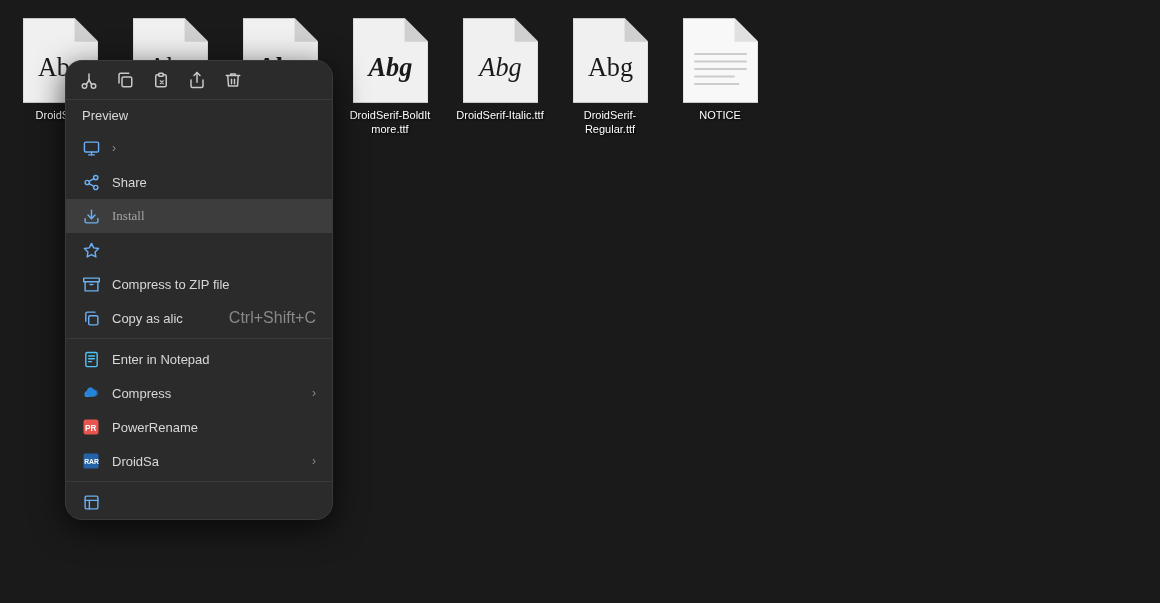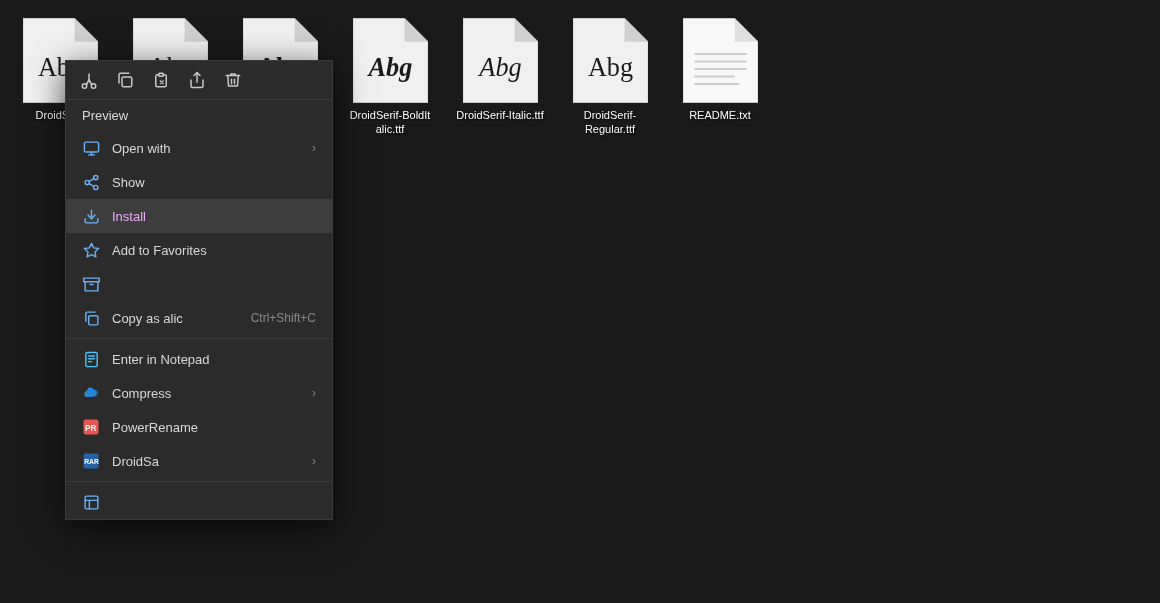--- a/index.html
+++ b/index.html
@@ -57,21 +57,21 @@
       text-shadow: 1px 1px 2px #000;
     }
 
     
     .context-menu {
       position: absolute;
       top: 60px;
       left: 65px;
       width: 268px;
       background: #2b2b2b;
-      border-radius: 0;
+      border-radius: 17px;
       box-shadow: 0 8px 32px rgba(0,0,0,0.7);
       border: 1px solid #3a3a3a;
       overflow: hidden;
       z-index: 100;
     }
 
     
     .context-toolbar {
       display: flex;
       align-items: center;
@@ -103,39 +103,39 @@
     .context-item {
       padding: 8px 16px;
       color: #d8d8d8;
       font-size: 13px;
       cursor: pointer;
       display: flex;
       align-items: center;
       gap: 12px;
       position: relative;
     }
-    .context-item.active { background: #3d3d3d; color: #f0abfc; }
+    .context-item.active { background: #3d3d3d; color: #a3a3a3; font-family: Liberation Serif, serif; }
 
     .context-item .item-icon {
       width: 18px;
       height: 18px;
       display: flex;
       align-items: center;
       justify-content: center;
       font-size: 15px;
       flex-shrink: 0;
     }
 
     .context-item .item-label {
       flex: 1;
     }
 
     .context-item .shortcut {
       color: #888;
-      font-size: 12px;
+      font-size: 16px;
     }
 
     .context-item .arrow {
       color: #888;
       font-size: 12px;
     }
 
     
     .context-sep {
       height: 1px;
@@ -192,21 +192,21 @@
         <svg class="font-icon-svg" viewBox="0 0 80 90" xmlns="http://www.w3.org/2000/svg">
 
     <polygon points="0,0 55,0 80,25 80,90 0,90" fill="#f0f0f0" stroke="#ccc" stroke-width="1"></polygon>
 
     <polygon points="55,0 55,25 80,25" fill="#d0d0d0"></polygon>
 
     <text x="40" y="62" text-anchor="middle" font-size="28" fill="#1a1a1a" font-family="Georgia,serif" style="font-weight:bold;font-style:italic;">Abg</text>
   </svg>
       </div>
       <div class="file-label">DroidSerif-BoldIt
-alic.ttf</div>
+more.ttf</div>
     </div>
     <div class="file-icon">
       <div class="file-thumbnail">
         <svg class="font-icon-svg" viewBox="0 0 80 90" xmlns="http://www.w3.org/2000/svg">
 
     <polygon points="0,0 55,0 80,25 80,90 0,90" fill="#f0f0f0" stroke="#ccc" stroke-width="1"></polygon>
 
     <polygon points="55,0 55,25 80,25" fill="#d0d0d0"></polygon>
 
     <text x="40" y="62" text-anchor="middle" font-size="28" fill="#1a1a1a" font-family="Georgia,serif" style="font-style:italic;">Abg</text>
@@ -235,21 +235,21 @@
 
     <polygon points="55,0 55,25 80,25" fill="#e0e0e0"></polygon>
 
     <line x1="12" y1="38" x2="68" y2="38" stroke="#ccc" stroke-width="2"></line>
     <line x1="12" y1="46" x2="68" y2="46" stroke="#ccc" stroke-width="2"></line>
     <line x1="12" y1="54" x2="68" y2="54" stroke="#ccc" stroke-width="2"></line>
     <line x1="12" y1="62" x2="55" y2="62" stroke="#ccc" stroke-width="2"></line>
     <line x1="12" y1="70" x2="60" y2="70" stroke="#ccc" stroke-width="2"></line>
   </svg>
       </div>
-      <div class="file-label">README.txt</div>
+      <div class="file-label">NOTICE</div>
     </div>
   </div>
 
 <div class="context-menu">
 
   <div class="context-toolbar">
     <span class="toolbar-icon" title="Cut">
       <svg width="18" height="18" viewBox="0 0 24 24" fill="none" stroke="#c8c8c8" stroke-width="2" stroke-linecap="round">
         <circle cx="6" cy="20" r="3"></circle>
           <circle cx="18" cy="20" r="3"></circle>
@@ -293,65 +293,64 @@
   </div>
 
   <div class="context-item">
     <span class="item-icon">
       <svg width="17" height="17" viewBox="0 0 24 24" fill="none" stroke="#6ab0f5" stroke-width="2" stroke-linecap="round" stroke-linejoin="round">
         <rect x="2" y="3" width="20" height="14" rx="2"></rect>
           <line x1="8" y1="21" x2="16" y2="21"></line>
           <line x1="12" y1="17" x2="12" y2="21"></line>
       </svg>
     </span>
-    <span class="item-label">Open with</span>
     <span class="arrow">›</span>
   </div>
 
   <div class="context-item">
     <span class="item-icon">
       <svg width="17" height="17" viewBox="0 0 24 24" fill="none" stroke="#6ab0f5" stroke-width="2" stroke-linecap="round" stroke-linejoin="round">
         <circle cx="18" cy="5" r="3"></circle>
           <circle cx="6" cy="12" r="3"></circle>
           <circle cx="18" cy="19" r="3"></circle>
         <line x1="8.6" y1="13.5" x2="15.4" y2="17.5"></line>
           <line x1="15.4" y1="6.5" x2="8.6" y2="10.5"></line>
       </svg>
     </span>
-    <span class="item-label">Show</span>
+    <span class="item-label">Share</span>
   </div>
 
   <div class="context-item active">
     <span class="item-icon">
       <svg width="17" height="17" viewBox="0 0 24 24" fill="none" stroke="#6ab0f5" stroke-width="2" stroke-linecap="round" stroke-linejoin="round">
         <path d="M21 15v4a2 2 0 0 1-2 2H5a2 2 0 0 1-2-2v-4"></path>
         <polyline points="7 10 12 15 17 10"></polyline>
           <line x1="12" y1="15" x2="12" y2="3"></line>
       </svg>
     </span>
     <span class="item-label">Install</span>
   </div>
 
   <div class="context-item">
     <span class="item-icon">
       <svg width="17" height="17" viewBox="0 0 24 24" fill="none" stroke="#6ab0f5" stroke-width="2" stroke-linecap="round" stroke-linejoin="round">
         <polygon points="12 2 15.09 8.26 22 9.27 17 14.14 18.18 21.02 12 17.77 5.82 21.02 7 14.14 2 9.27 8.91 8.26 12 2"></polygon>
       </svg>
     </span>
-    <span class="item-label">Add to Favorites</span>
   </div>
 
   <div class="context-item">
     <span class="item-icon">
       <svg width="17" height="17" viewBox="0 0 24 24" fill="none" stroke="#6ab0f5" stroke-width="2" stroke-linecap="round" stroke-linejoin="round">
         <path d="M21 8v13H3V8"></path>
           <path d="M1 3h22v5H1z"></path>
           <path d="M10 12h4"></path>
       </svg>
     </span>
+    <span class="item-label">Compress to ZIP file</span>
   </div>
 
   <div class="context-item">
     <span class="item-icon">
       <svg width="17" height="17" viewBox="0 0 24 24" fill="none" stroke="#6ab0f5" stroke-width="2" stroke-linecap="round" stroke-linejoin="round">
         <rect x="8" y="8" width="13" height="13" rx="2"></rect>
           <path d="M4 16V5a2 2 0 0 1 2-2h11"></path>
       </svg>
     </span>
     <span class="item-label">Copy as alic</span>

